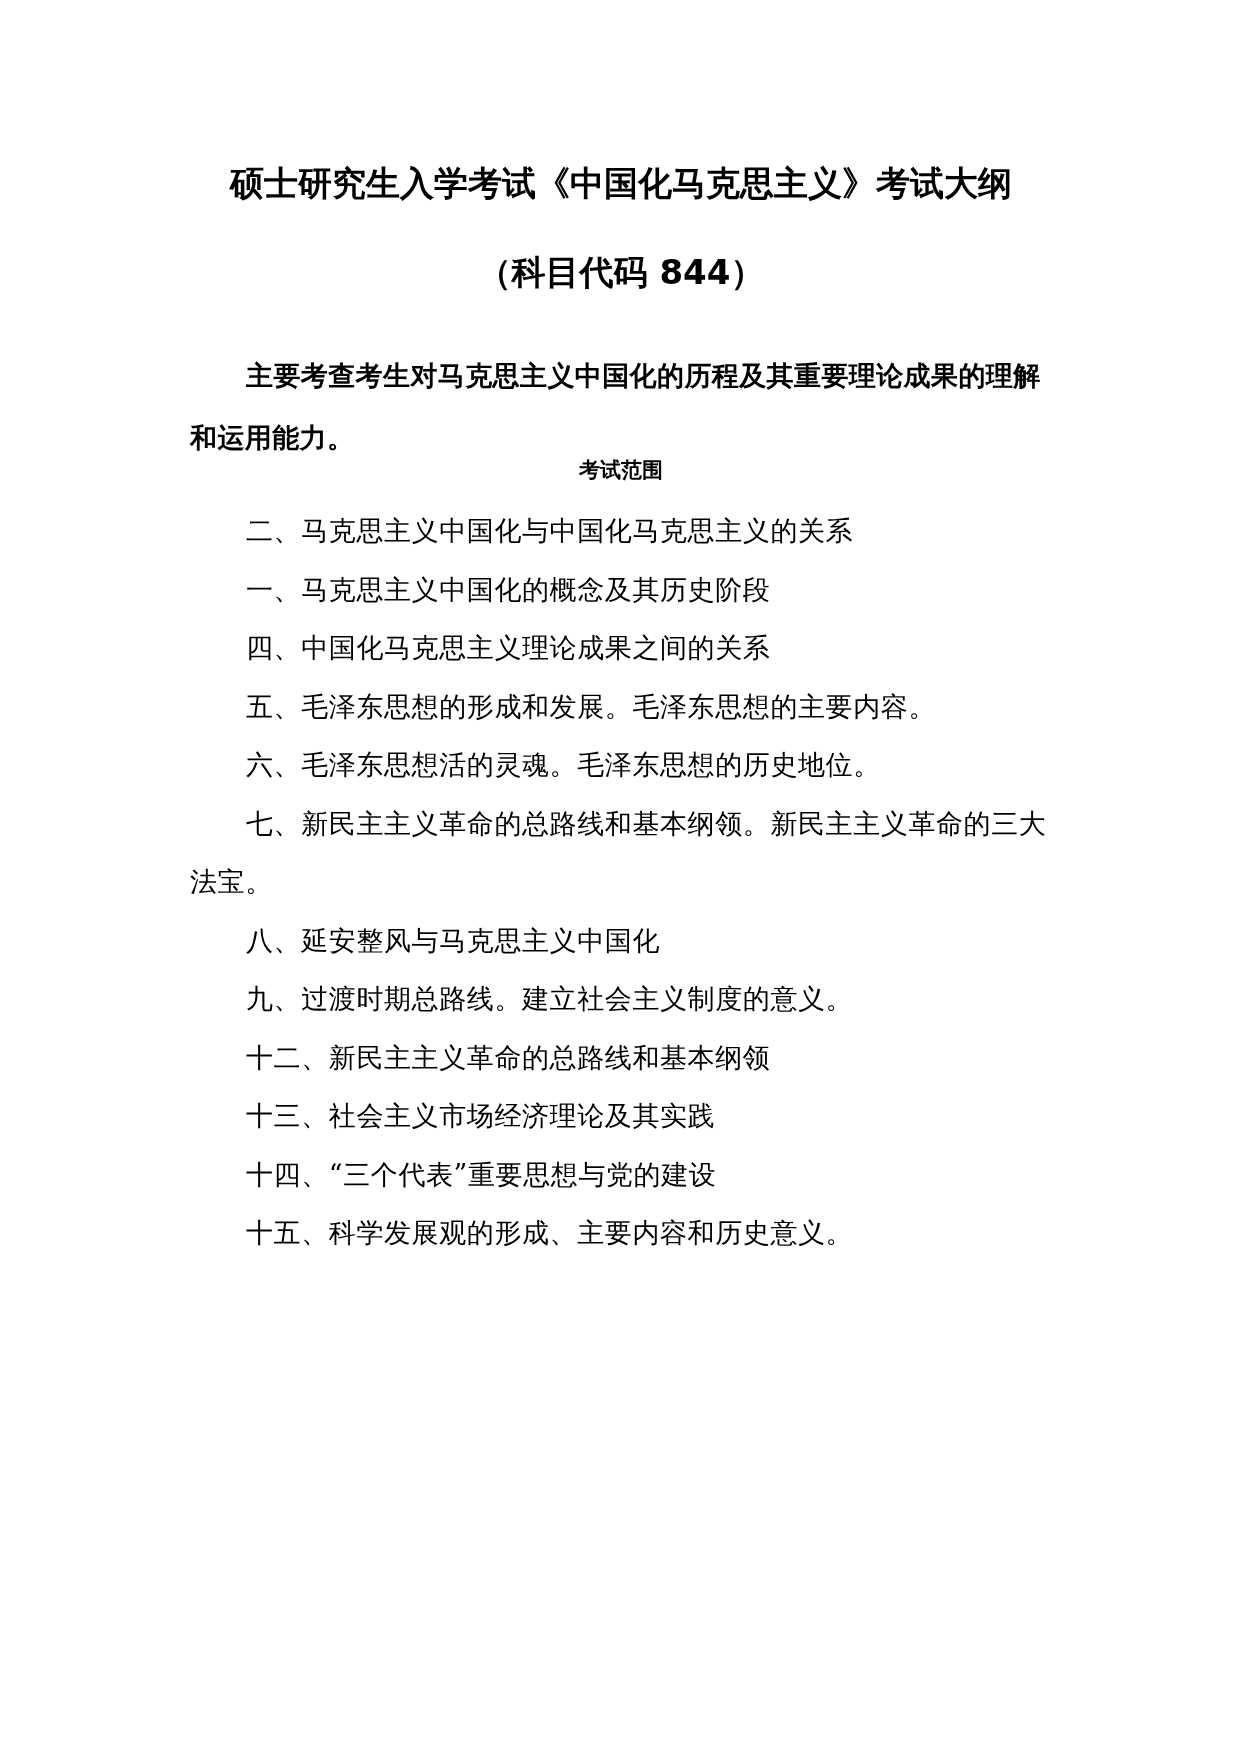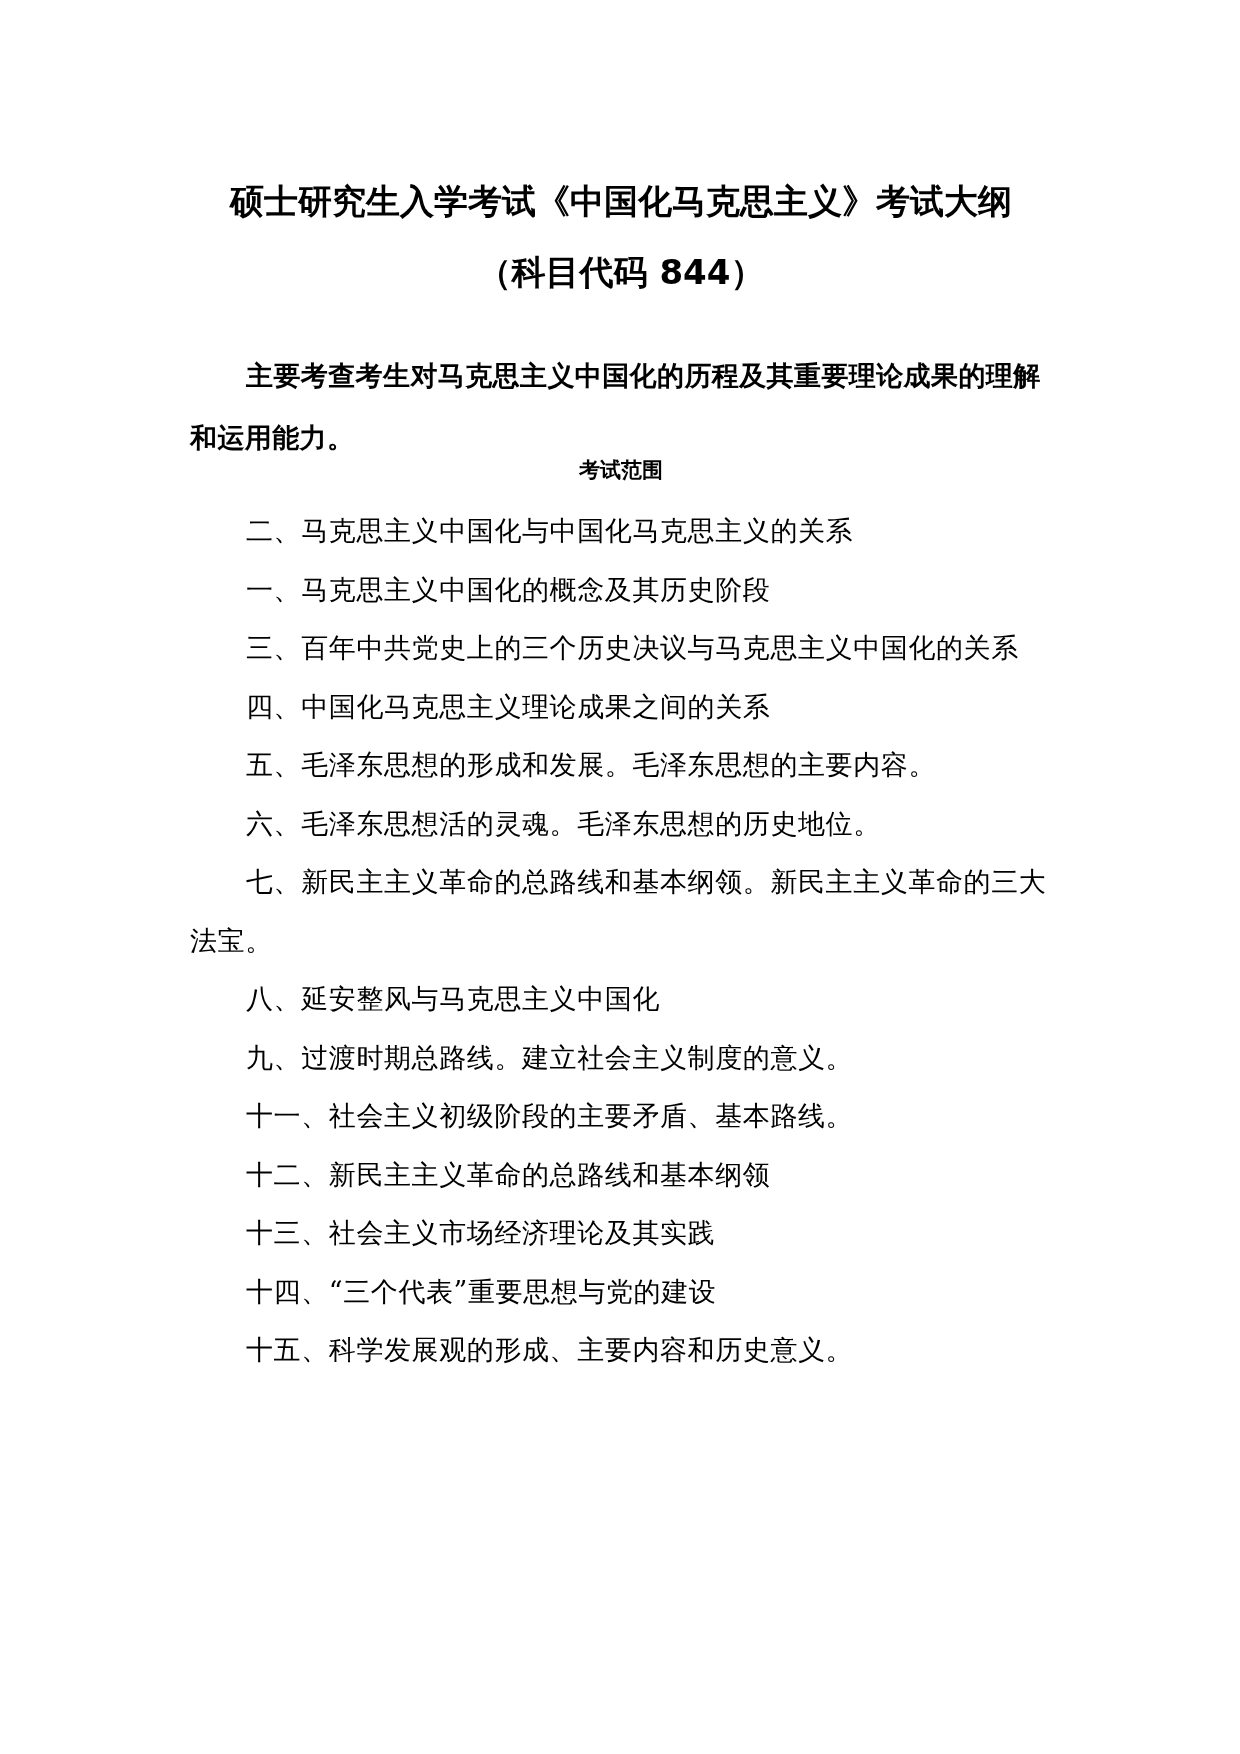--- a/index.html
+++ b/index.html
@@ -2,21 +2,21 @@
 <html><head>
 <meta charset="utf-8">
 <style>
   html, body { margin: 0; padding: 0; background: #ffffff; }
   body { width: 1240px; height: 1754px; position: relative; overflow: hidden;
          font-family: "DejaVu Serif", "Liberation Serif", serif; color: #000; }
   .page { position: absolute; left: 190px; top: 0; width: 862px; }
   .title { position: absolute; left: 0; width: 862px; text-align: center;
            font-family: "DejaVu Sans", "Liberation Sans", sans-serif; font-weight: bold;
            font-size: 34px; line-height: 40px; white-space: nowrap; letter-spacing: 0px; }
-  .title1 { top: 181px; }
+  .title1 { top: 163px; }
   .title2 { top: 252px; }
   .intro { position: absolute; left: 0; width: 862px; top: 318px;
            font-family: "DejaVu Sans", "Liberation Sans", sans-serif; font-weight: bold;
            font-size: 27px; line-height: 62px; text-indent: 56px; letter-spacing: 0.4px; }
   .section-heading { position: absolute; left: 0; width: 862px; top: 452px; text-align: center;
            font-family: "DejaVu Sans", "Liberation Sans", sans-serif; font-weight: bold;
            font-size: 21px; line-height: 36px; }
   .list { position: absolute; left: 0; top: 502px; width: 862px; margin: 0; padding: 0; list-style: none; }
   .item { font-size: 27px; line-height: 58.5px; text-indent: 56px; margin: 0; padding: 0;
           letter-spacing: 0.6px; }
@@ -25,26 +25,24 @@
 <body>
 
 <div class="page">
   <div class="title title1">硕士研究生入学考试《中国化马克思主义》考试大纲</div>
   <div class="title title2">（科目代码 844）</div>
   <p class="intro">主要考查考生对马克思主义中国化的历程及其重要理论成果的理解和运用能力。</p>
   <div class="section-heading">考试范围</div>
   <ul class="list">
     <li class="item">二、马克思主义中国化与中国化马克思主义的关系</li>
     <li class="item">一、马克思主义中国化的概念及其历史阶段</li>
-    <li class="item">三、百年中共党史上的三个历史决议与马克思主义中国化的关系</li>
     <li class="item">四、中国化马克思主义理论成果之间的关系</li>
     <li class="item">五、毛泽东思想的形成和发展。毛泽东思想的主要内容。</li>
     <li class="item">六、毛泽东思想活的灵魂。毛泽东思想的历史地位。</li>
     <li class="item">七、新民主主义革命的总路线和基本纲领。新民主主义革命的三大法宝。</li>
     <li class="item">八、延安整风与马克思主义中国化</li>
     <li class="item">九、过渡时期总路线。建立社会主义制度的意义。</li>
-    <li class="item">十一、社会主义初级阶段的主要矛盾、基本路线。</li>
     <li class="item">十二、新民主主义革命的总路线和基本纲领</li>
     <li class="item">十三、社会主义市场经济理论及其实践</li>
     <li class="item">十四、“三个代表”重要思想与党的建设</li>
     <li class="item">十五、科学发展观的形成、主要内容和历史意义。</li>
   </ul>
 </div>
 
 </body></html>

